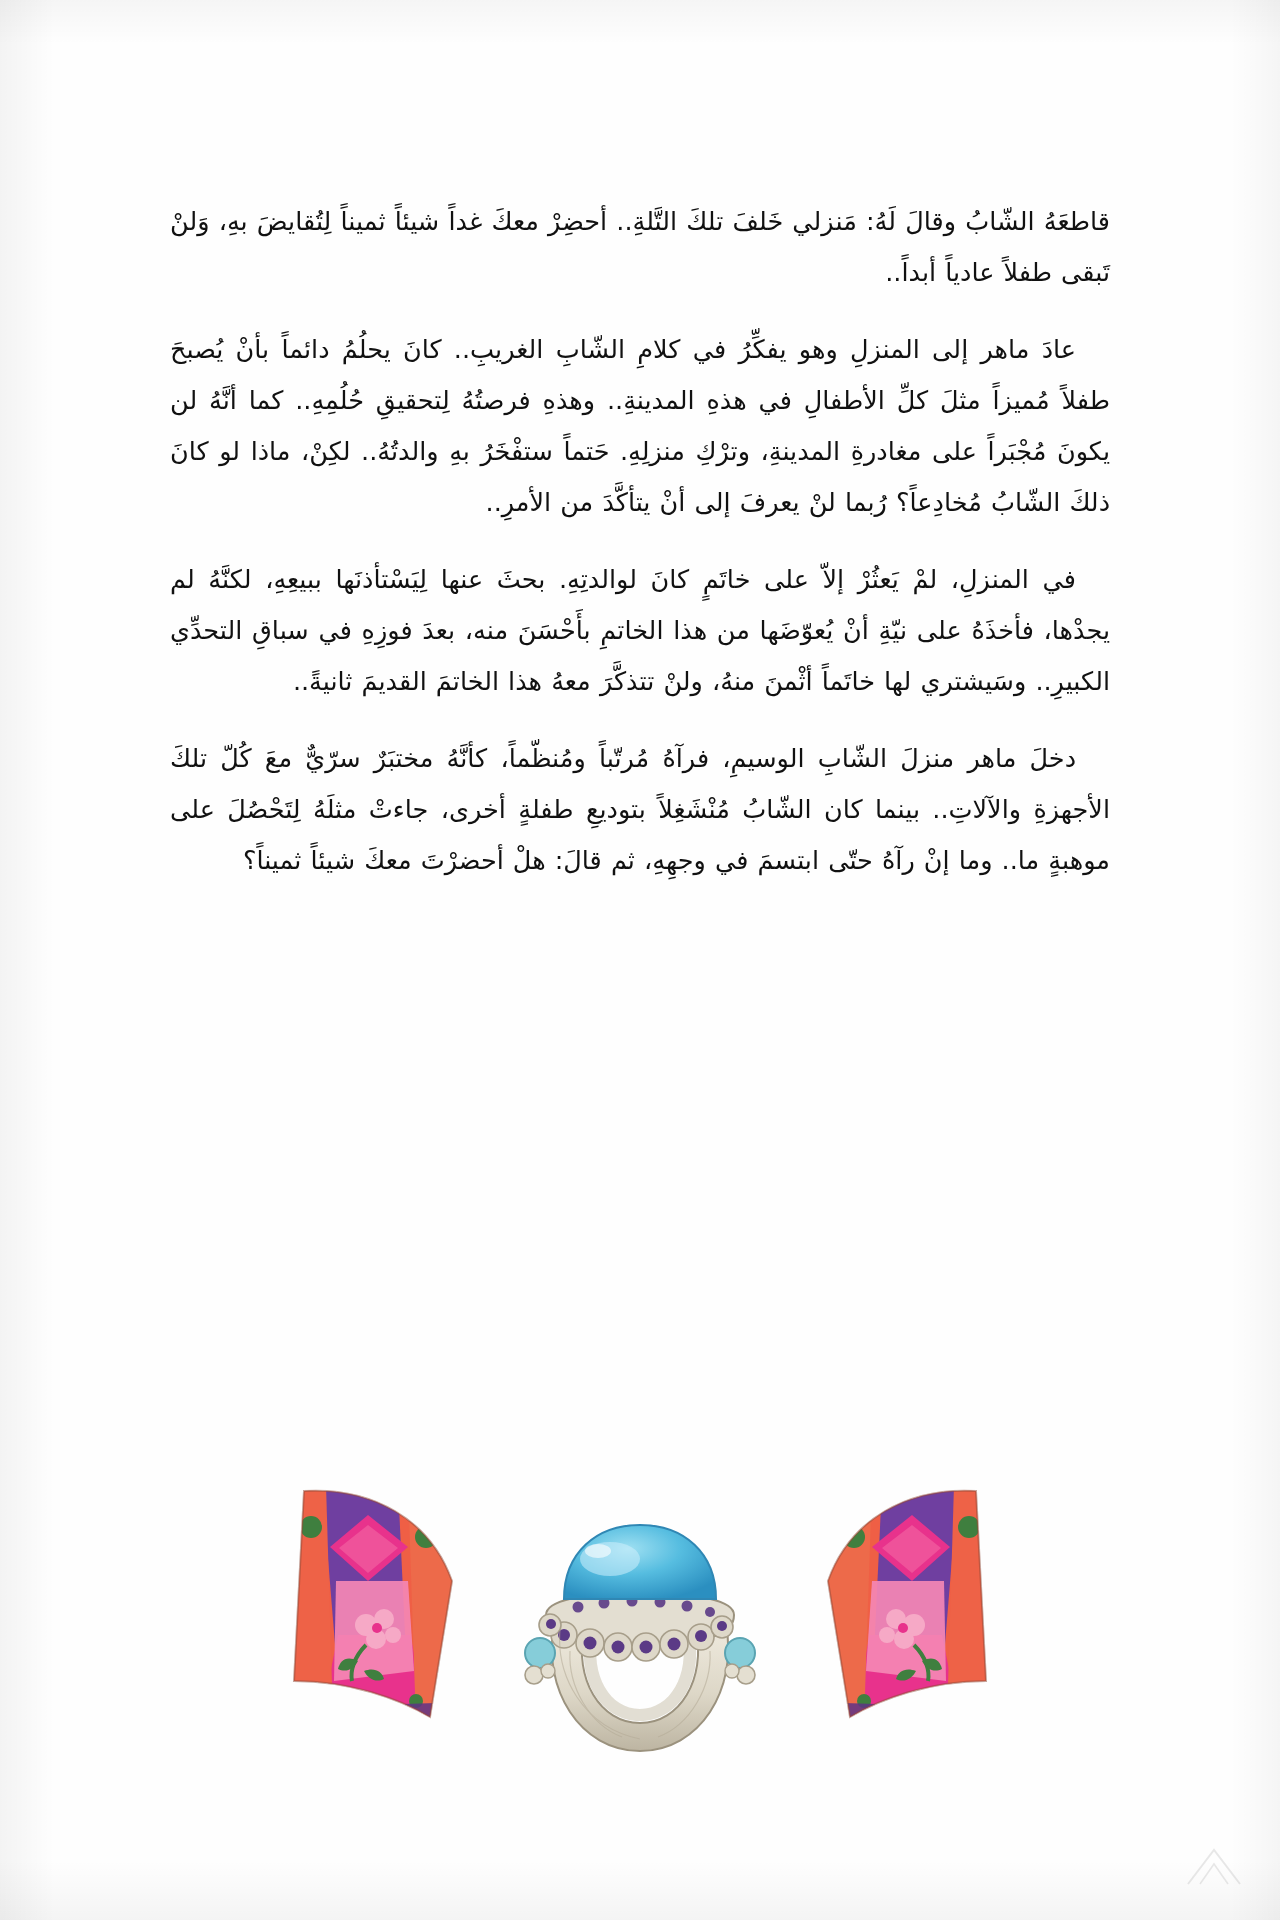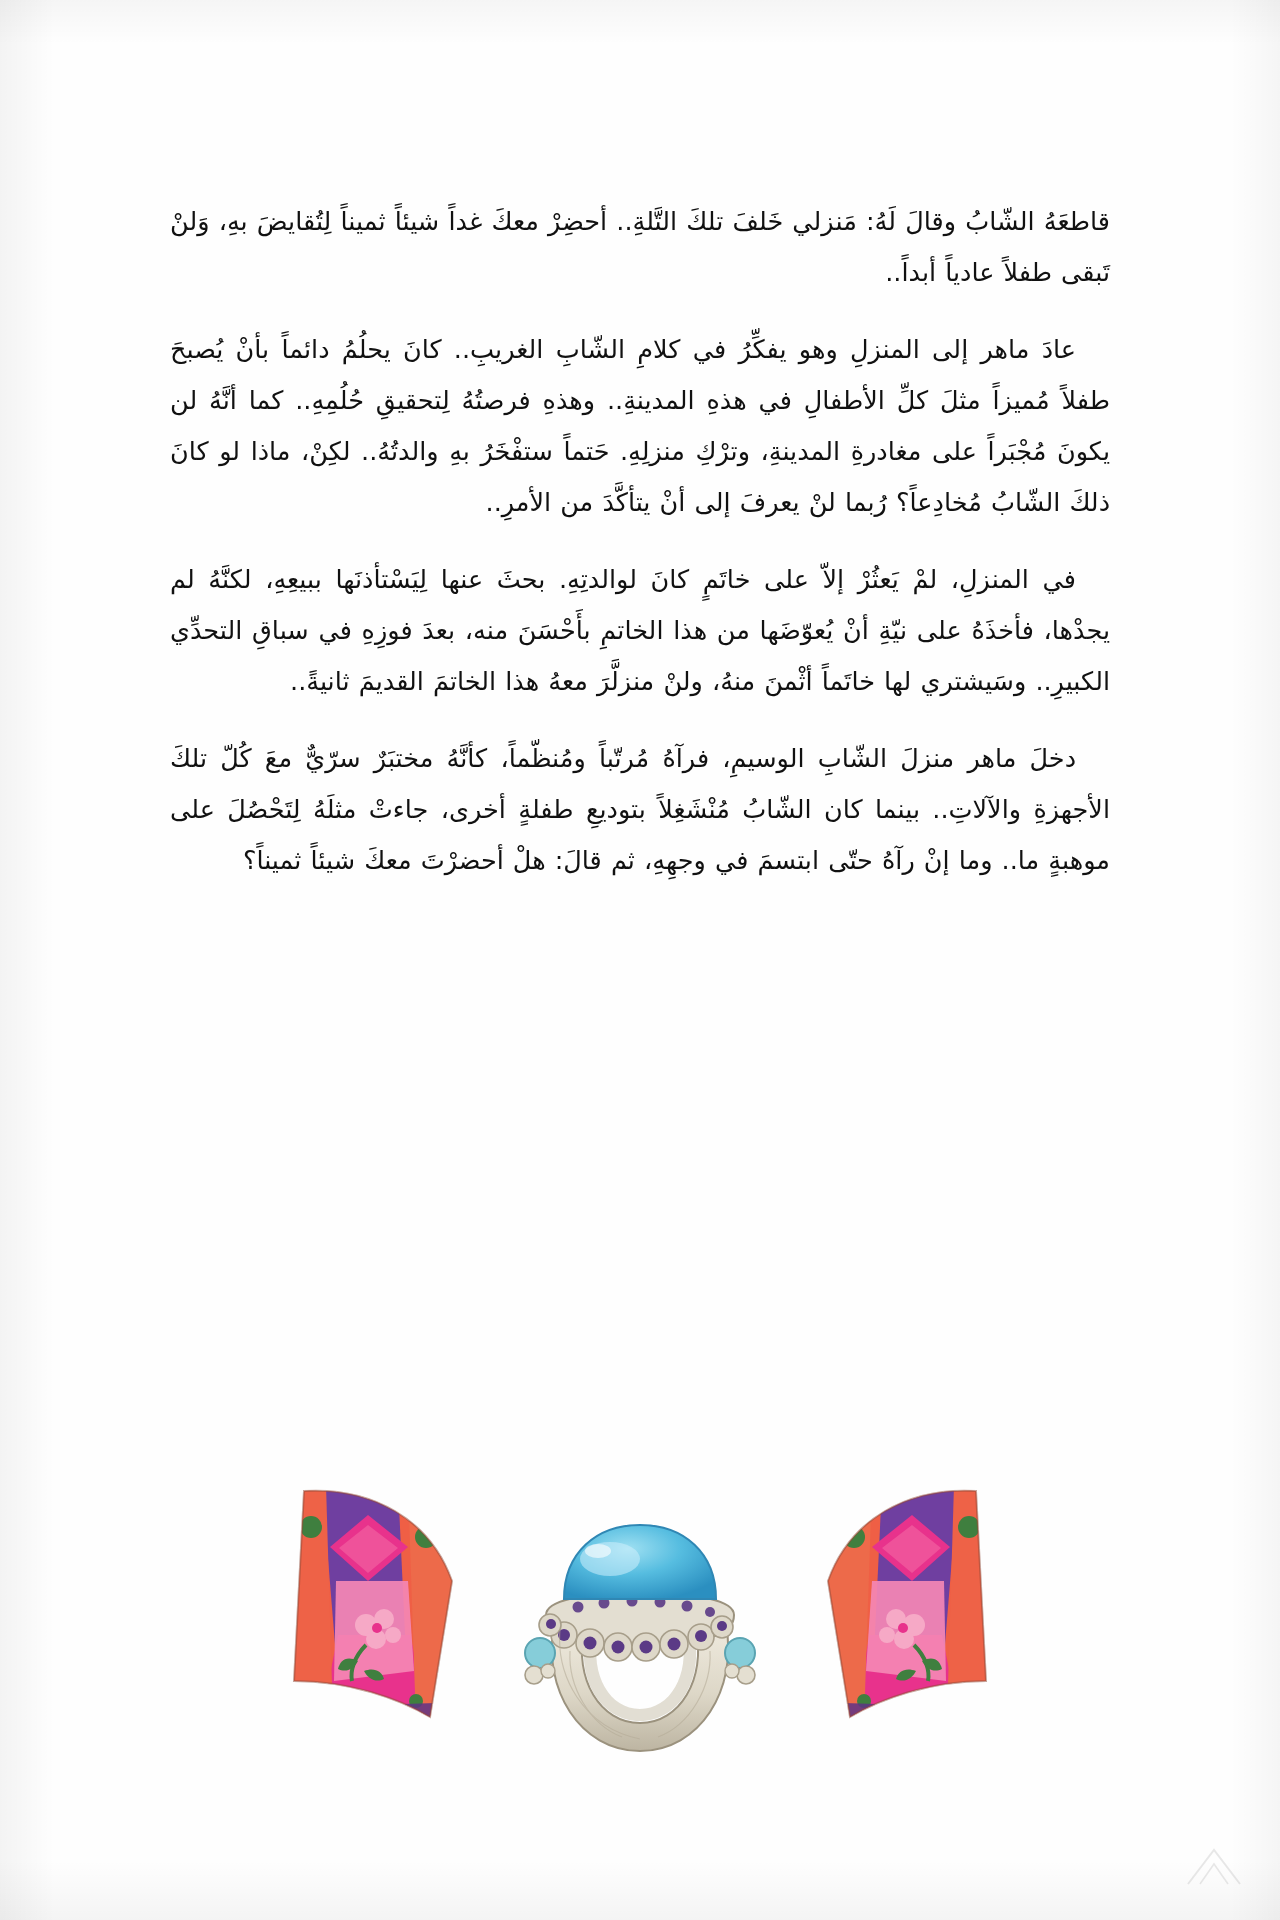--- a/index.html
+++ b/index.html
@@ -110,21 +110,21 @@
 
 <div id="page">
 
   <div id="text-column">
 
     <p class="para no-indent">قاطعَهُ الشّابُ وقالَ لَهُ: مَنزلي خَلفَ تلكَ التَّلةِ.. أحضِرْ معكَ غداً شيئاً ثميناً لِتُقايضَ بهِ، وَلنْ تَبقى طفلاً عادياً أبداً..</p>
 
     <p class="para gap-before">عادَ ماهر إلى المنزلِ وهو يفكِّرُ في كلامِ الشّابِ الغريبِ.. كانَ يحلُمُ دائماً بأنْ يُصبحَ طفلاً مُميزاً مثلَ كلِّ الأطفالِ في هذهِ المدينةِ.. وهذهِ فرصتُهُ لِتحقيقِ حُلُمِهِ.. كما أنَّهُ لن يكونَ مُجْبَراً على مغادرةِ المدينةِ، وترْكِ منزلِهِ. حَتماً ستفْخَرُ بهِ والدتُهُ.. لكِنْ، ماذا لو كانَ ذلكَ الشّابُ مُخادِعاً؟ رُبما لنْ يعرفَ إلى أنْ يتأكَّدَ من الأمرِ..</p>
 
 
-    <p class="para gap-before">في المنزلِ، لمْ يَعثُرْ إلاّ على خاتَمٍ كانَ لوالدتِهِ. بحثَ عنها لِيَسْتأذنَها ببيعِهِ، لكنَّهُ لم يجدْها، فأخذَهُ على نيّةِ أنْ يُعوّضَها من هذا الخاتمِ بأَحْسَنَ منه، بعدَ فوزِهِ في سباقِ التحدِّي الكبيرِ.. وسَيشتري لها خاتَماً أثْمنَ منهُ، ولنْ منزلَّرَ معهُ هذا الخاتمَ القديمَ ثانيةً..</p>
+    <p class="para gap-before">في المنزلِ، لمْ يَعثُرْ إلاّ على خاتَمٍ كانَ لوالدتِهِ. بحثَ عنها لِيَسْتأذنَها ببيعِهِ، لكنَّهُ لم يجدْها، فأخذَهُ على نيّةِ أنْ يُعوّضَها من هذا الخاتمِ بأَحْسَنَ منه، بعدَ فوزِهِ في سباقِ التحدِّي الكبيرِ.. وسَيشتري لها خاتَماً أثْمنَ منهُ، ولنْ تتذكَّرَ معهُ هذا الخاتمَ القديمَ ثانيةً..</p>
 
     <p class="para gap-before">دخلَ ماهر منزلَ الشّابِ الوسيمِ، فرآهُ مُرتّباً ومُنظّماً، كأنَّهُ مختبَرٌ سرّيٌّ معَ كُلّ تلكَ الأجهزةِ والآلاتِ.. بينما كان الشّابُ مُنْشَغِلاً بتوديعِ طفلةٍ أخرى، جاءتْ مثلَهُ لِتَحْصُلَ على موهبةٍ ما.. وما إنْ رآهُ حتّى ابتسمَ في وجهِهِ، ثم قالَ: هلْ أحضرْتَ معكَ شيئاً ثميناً؟</p>
 
   </div>
 
   <div id="illustration">
     <div class="ill-stage">
 
       <div class="wing left">
         <svg viewBox="0 0 180 238" width="180" height="238">

